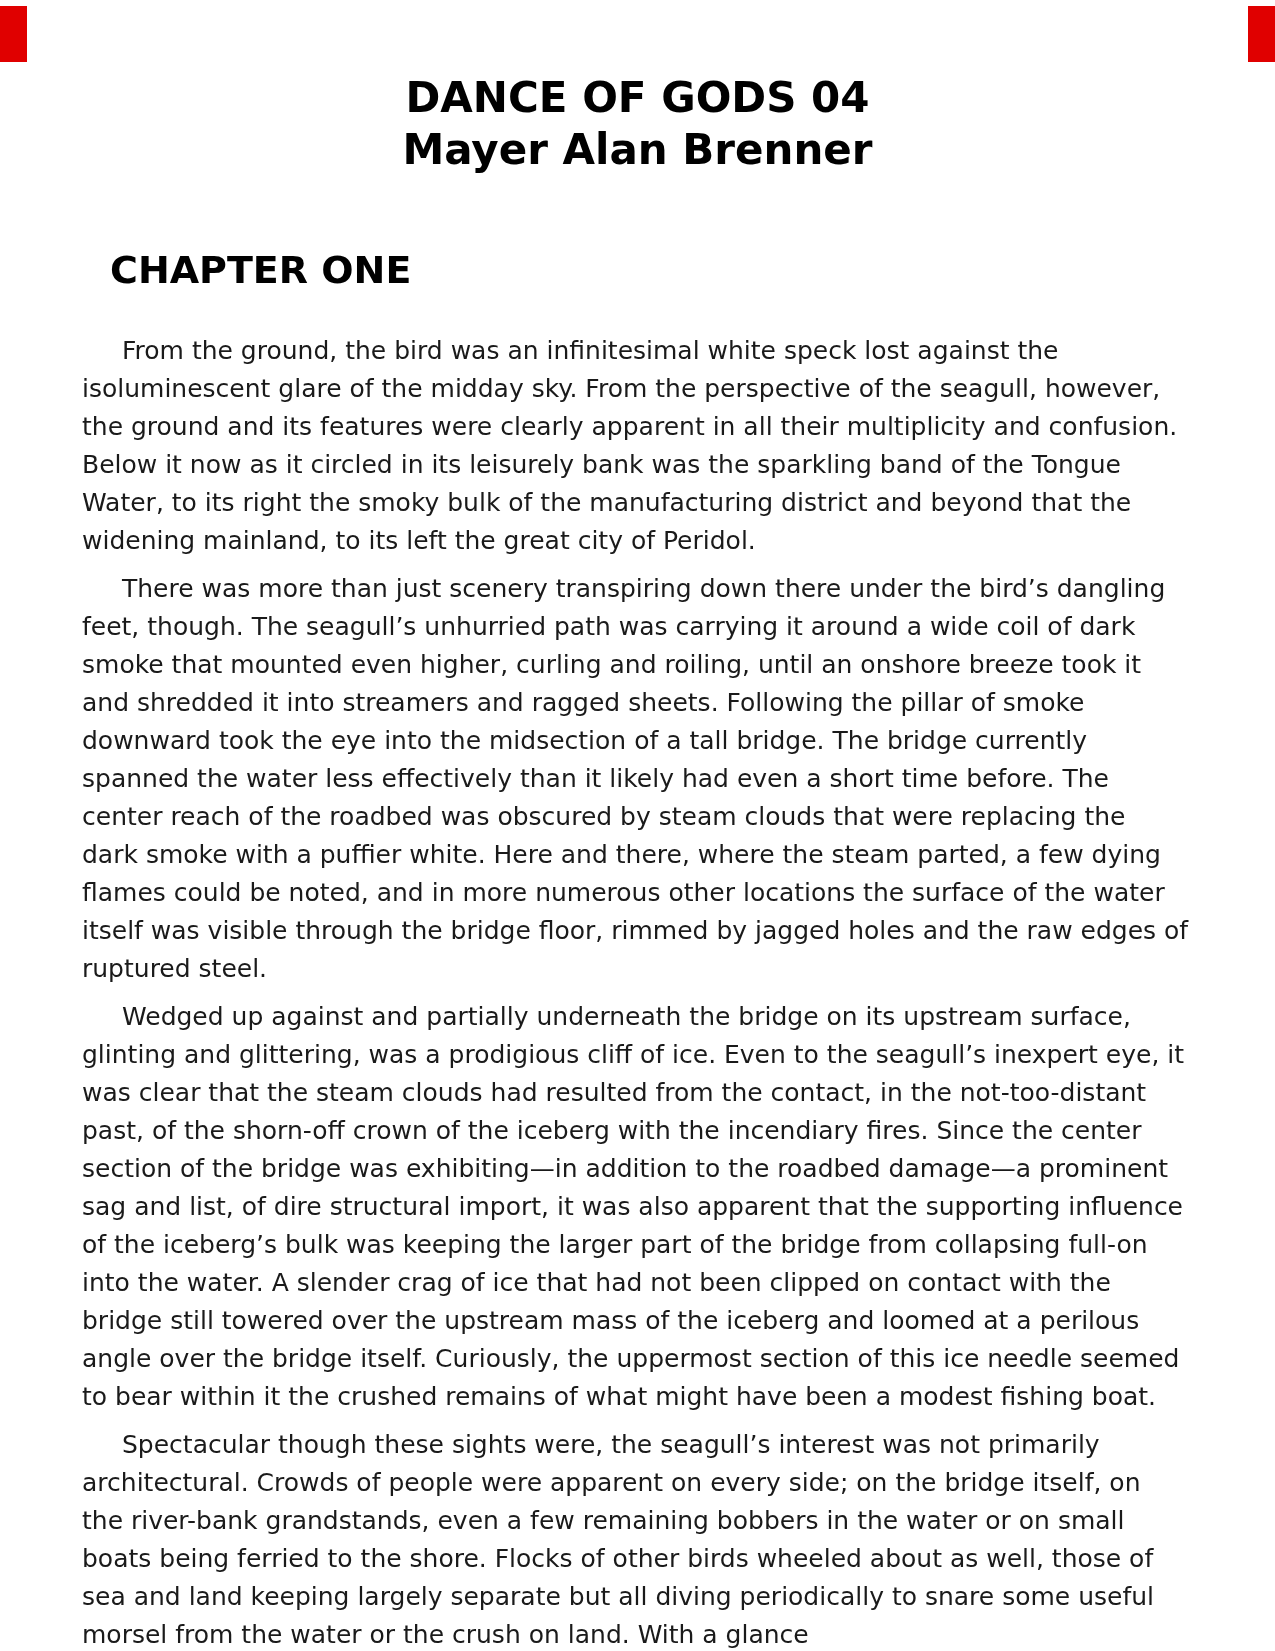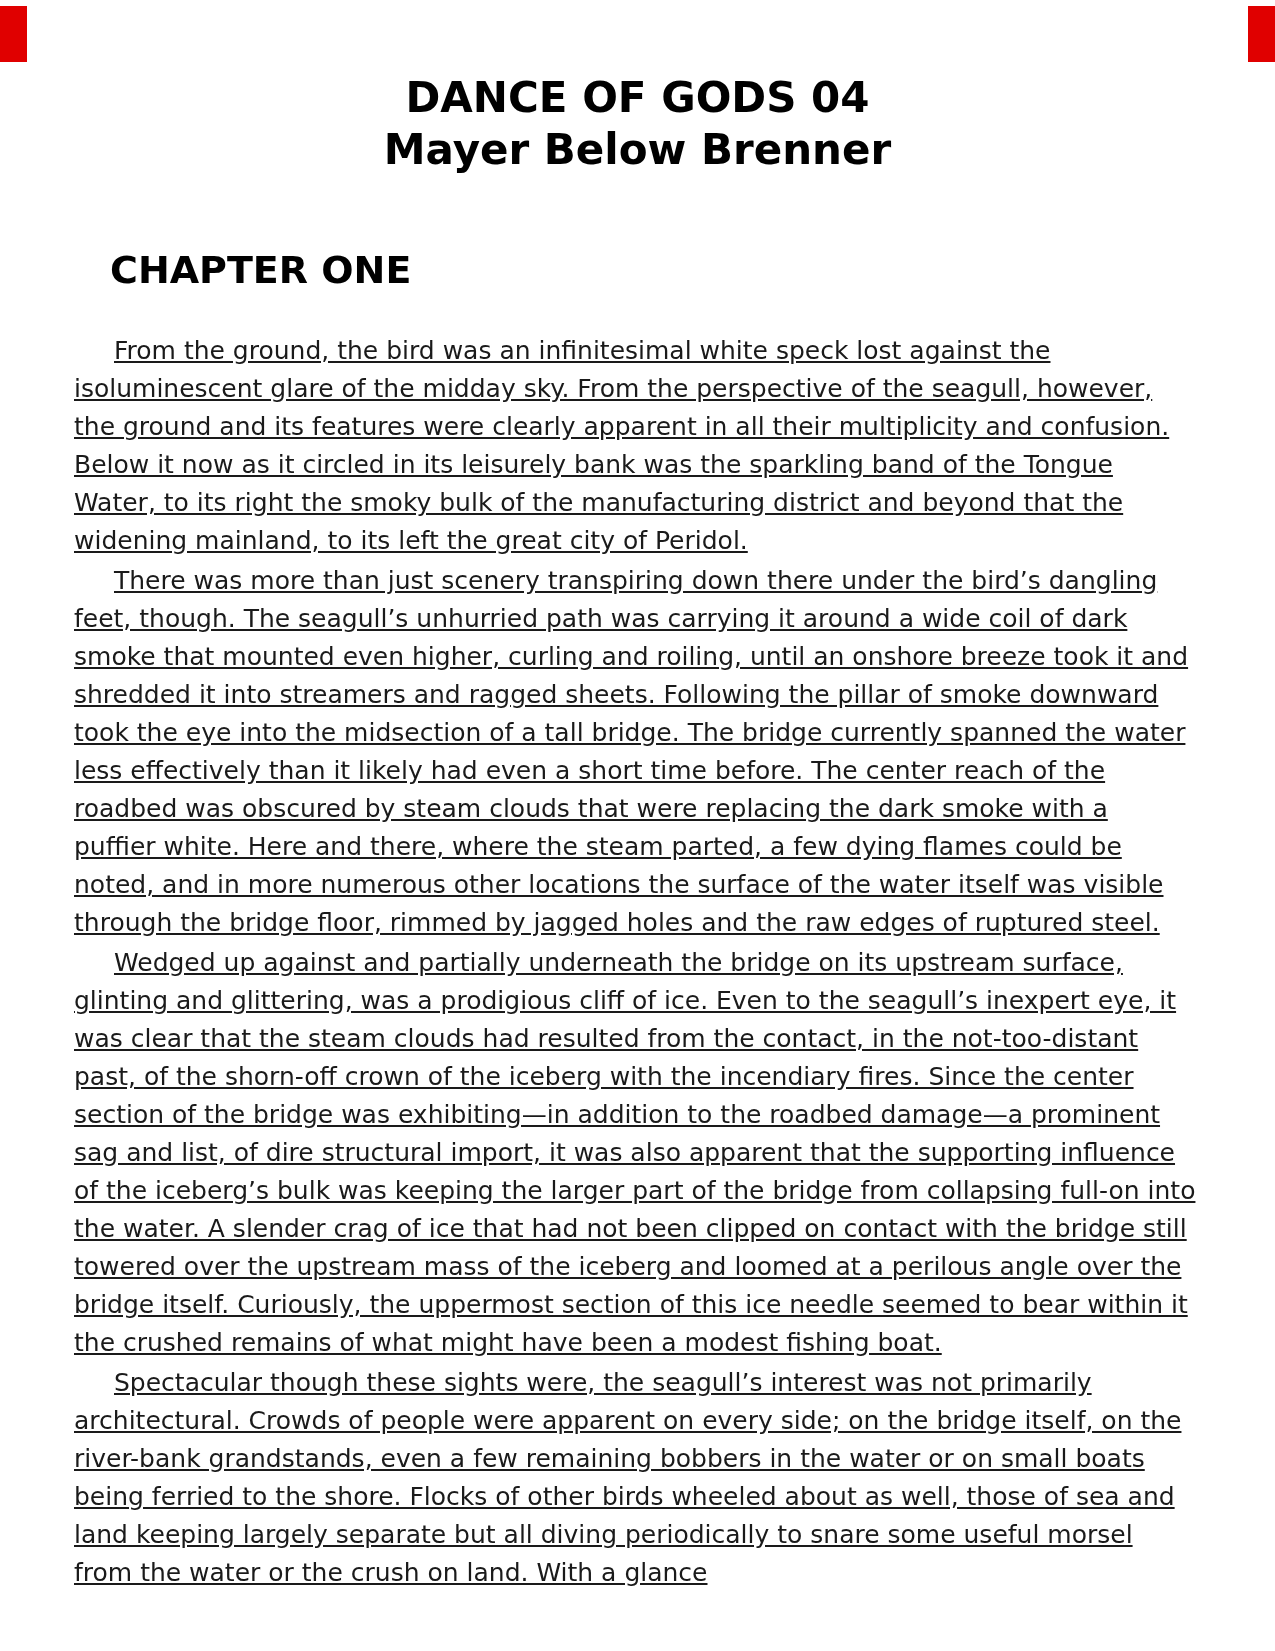--- a/index.html
+++ b/index.html
@@ -45,37 +45,36 @@
   }
 
   .body-text {
     margin: 40px 76px 0 72px;
     font-size: 25px;
     line-height: 38px;
     color: #1a1a1a;
     text-align: left;
   }
   .body-text p {
-    margin: 2px;
+    margin: 10px;
     padding: 0;
     text-indent: 40px;
-    text-decoration: underline;
   }
 </style>
 </head>
 <body>
 
 <div class="page">
 
   <div class="edge-marker left"></div>
   <div class="edge-marker right"></div>
 
   <div class="title-block">
     <div class="title-line">DANCE OF GODS 04</div>
-    <div class="title-line">Mayer Below Brenner</div>
+    <div class="title-line">Mayer Alan Brenner</div>
   </div>
 
   <div class="chapter-heading">CHAPTER ONE</div>
 
   <div class="body-text">
     <p>From the ground, the bird was an infinitesimal white speck lost against the isoluminescent glare of the midday sky. From the perspective of the seagull, however, the ground and its features were clearly apparent in all their multiplicity and confusion. Below it now as it circled in its leisurely bank was the sparkling band of the Tongue Water, to its right the smoky bulk of the manufacturing district and beyond that the widening mainland, to its left the great city of Peridol.</p>
     <p>There was more than just scenery transpiring down there under the bird’s dangling feet, though. The seagull’s unhurried path was carrying it around a wide coil of dark smoke that mounted even higher, curling and roiling, until an onshore breeze took it and shredded it into streamers and ragged sheets. Following the pillar of smoke downward took the eye into the midsection of a tall bridge. The bridge currently spanned the water less effectively than it likely had even a short time before. The center reach of the roadbed was obscured by steam clouds that were replacing the dark smoke with a puffier white. Here and there, where the steam parted, a few dying flames could be noted, and in more numerous other locations the surface of the water itself was visible through the bridge floor, rimmed by jagged holes and the raw edges of ruptured steel.</p>
     <p>Wedged up against and partially underneath the bridge on its upstream surface, glinting and glittering, was a prodigious cliff of ice. Even to the seagull’s inexpert eye, it was clear that the steam clouds had resulted from the contact, in the not-too-distant past, of the shorn-off crown of the iceberg with the incendiary fires. Since the center section of the bridge was exhibiting—in addition to the roadbed damage—a prominent sag and list, of dire structural import, it was also apparent that the supporting influence of the iceberg’s bulk was keeping the larger part of the bridge from collapsing full-on into the water. A slender crag of ice that had not been clipped on contact with the bridge still towered over the upstream mass of the iceberg and loomed at a perilous angle over the bridge itself. Curiously, the uppermost section of this ice needle seemed to bear within it the crushed remains of what might have been a modest fishing boat.</p>
     <p>Spectacular though these sights were, the seagull’s interest was not primarily architectural. Crowds of people were apparent on every side; on the bridge itself, on the river-bank grandstands, even a few remaining bobbers in the water or on small boats being ferried to the shore. Flocks of other birds wheeled about as well, those of sea and land keeping largely separate but all diving periodically to snare some useful morsel from the water or the crush on land. With a glance</p>
   </div>

